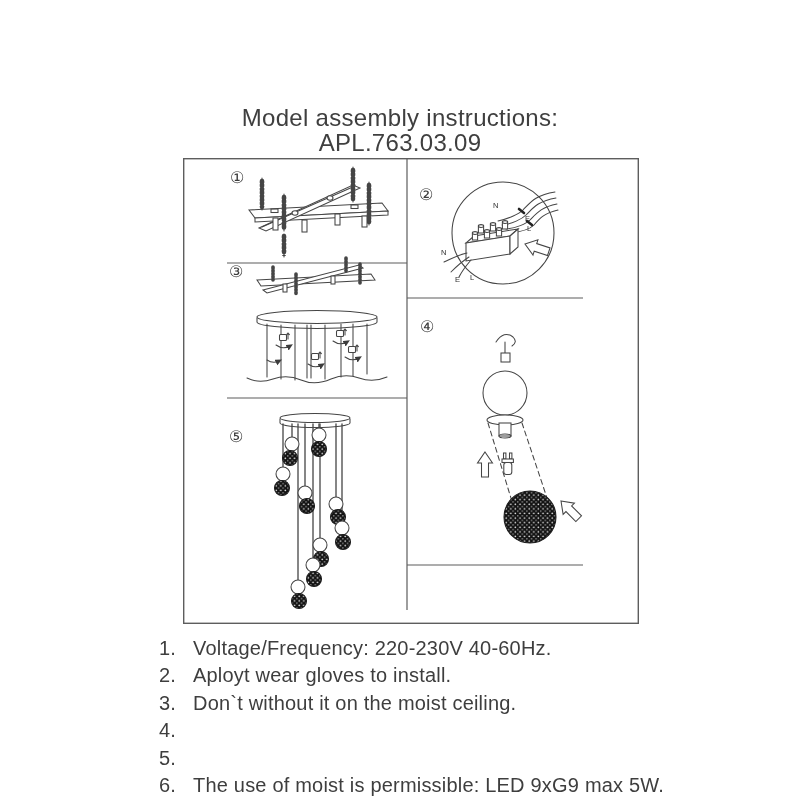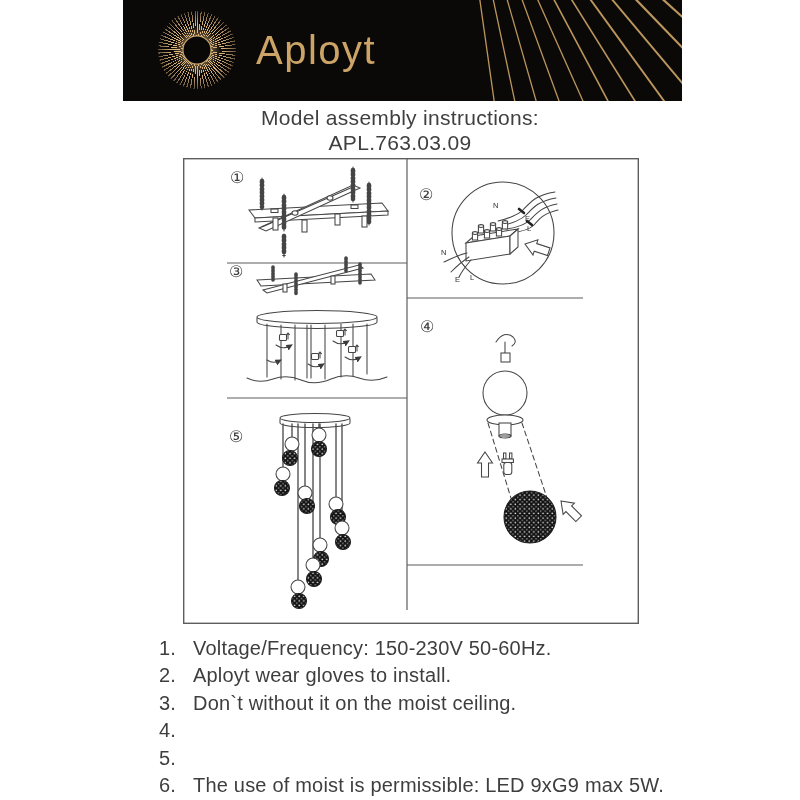--- a/index.html
+++ b/index.html
@@ -29,21 +29,21 @@
   }
   .brand-name {
     position:absolute; left:133px; top:26px; font-size:40px; line-height:48px;
     color:#cda467; letter-spacing:1.5px; font-weight:400;
   }
   .rays { position:absolute; left:0; top:0; }
 
   
   .doc-title {
     position:absolute; left:0; top:105px; width:800px; text-align:center;
-    color:#3f3f3f; font-size:21px; line-height:25px; letter-spacing:0.3px;
+    color:#3f3f3f; font-size:24px; line-height:25px; letter-spacing:0.3px;
   }
 
   
   .diagram-svg { position:absolute; left:183px; top:158px; }
   .step-badge {
     position:absolute; color:#3c3c3c; font-size:16px; line-height:16px;
   }
   .lineart { stroke:#454545; stroke-width:1.05; fill:none; stroke-linecap:round; }
   .frame   { stroke:#5d5d5d; stroke-width:1.4; fill:none; }
   .divider { stroke:#5d5d5d; stroke-width:1.2; }
@@ -56,41 +56,20 @@
   
   .inst-list { position:absolute; left:152px; top:635px; width:540px; }
   .inst-row  { display:flex; color:#3e3e3e; font-size:20px; line-height:27.4px; letter-spacing:0.2px; }
   .inst-num  { width:24px; text-align:right; margin-right:17px; flex:none; }
 </style>
 </head>
 <body>
 
 <div class="page">
 
-  <div class="banner">
-    <div class="burst"></div>
-    <div class="brand-name">Aployt</div>
-    <svg class="rays" width="559" height="101" viewBox="0 0 559 101">
-      <g stroke="#c59e62" stroke-width="1.3" opacity="0.95">
-        <line x1="330" y1="-190" x2="386" y2="206"></line>
-        <line x1="330" y1="-190" x2="413" y2="201"></line>
-        <line x1="330" y1="-190" x2="440" y2="195"></line>
-        <line x1="330" y1="-190" x2="467" y2="186"></line>
-        <line x1="330" y1="-190" x2="493" y2="175"></line>
-        <line x1="330" y1="-190" x2="518" y2="163" stroke-width="1.6"></line>
-        <line x1="330" y1="-190" x2="542" y2="149" stroke-width="1.6"></line>
-        <line x1="330" y1="-190" x2="565" y2="134" stroke-width="1.9"></line>
-        <line x1="330" y1="-190" x2="587" y2="116" stroke-width="1.9"></line>
-        <line x1="330" y1="-190" x2="608" y2="98" stroke-width="2.2"></line>
-        <line x1="330" y1="-190" x2="627" y2="78" stroke-width="2.2"></line>
-        <line x1="330" y1="-190" x2="645" y2="56" stroke-width="2.5"></line>
-        <line x1="330" y1="-190" x2="662" y2="34" stroke-width="2.5"></line>
-      </g>
-    </svg>
-  </div>
 
   <div class="doc-title">
     <div>Model assembly instructions:</div>
     <div>APL.763.03.09</div>
   </div>
 
   <svg class="diagram-svg" width="456" height="466" viewBox="0 0 456 466">
     <defs>
       <pattern id="crystal" patternUnits="userSpaceOnUse" width="4.6" height="4.6">
         <rect width="4.6" height="4.6" fill="#121212"></rect>
@@ -311,21 +290,21 @@
 
   <span class="step-badge" style="left:230px; top:170px;">①</span>
   <span class="step-badge" style="left:419px; top:187px;">②</span>
   <span class="step-badge" style="left:229px; top:264px;">③</span>
   <span class="step-badge" style="left:420px; top:319px;">④</span>
   <span class="step-badge" style="left:229px; top:429px;">⑤</span>
 
   <div class="inst-list">
     <div class="inst-row">
       <span class="inst-num">1.</span>
-      <span>Voltage/Frequency: 150-230V 50-60Hz.</span>
+      <span>Voltage/Frequency: 220-230V 40-60Hz.</span>
     </div>
     <div class="inst-row">
       <span class="inst-num">2.</span>
       <span>Aployt wear gloves to install.</span>
     </div>
     <div class="inst-row">
       <span class="inst-num">3.</span>
       <span>Don`t without it on the moist ceiling.</span>
     </div>
     <div class="inst-row">

